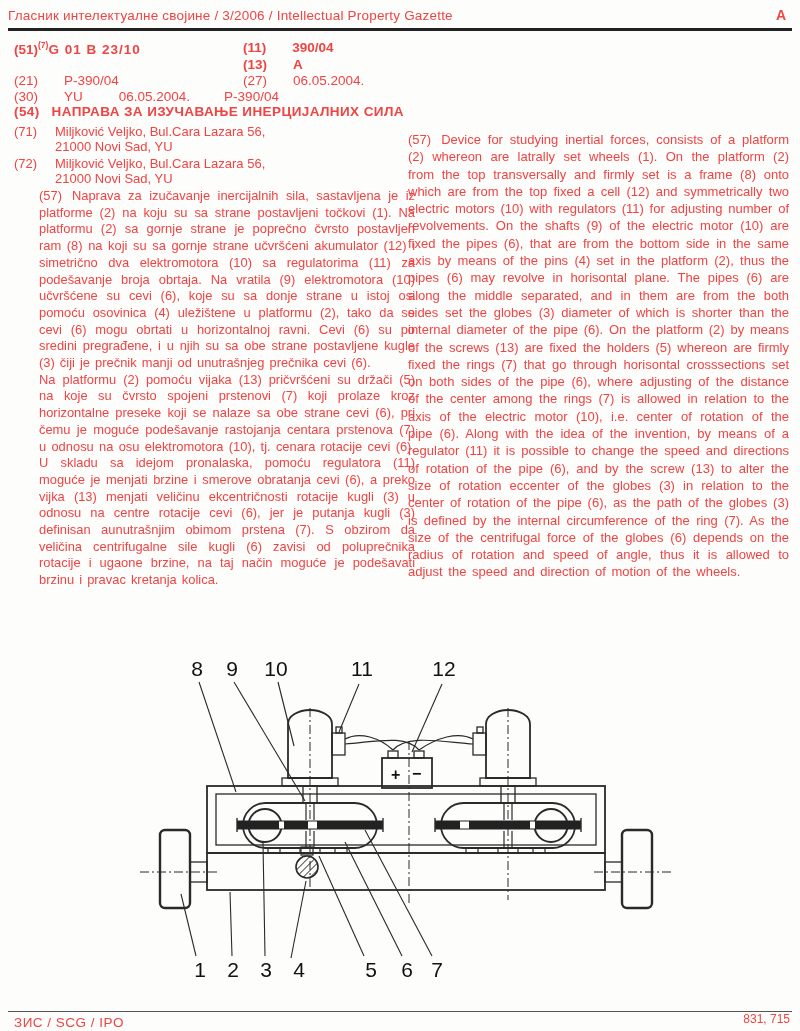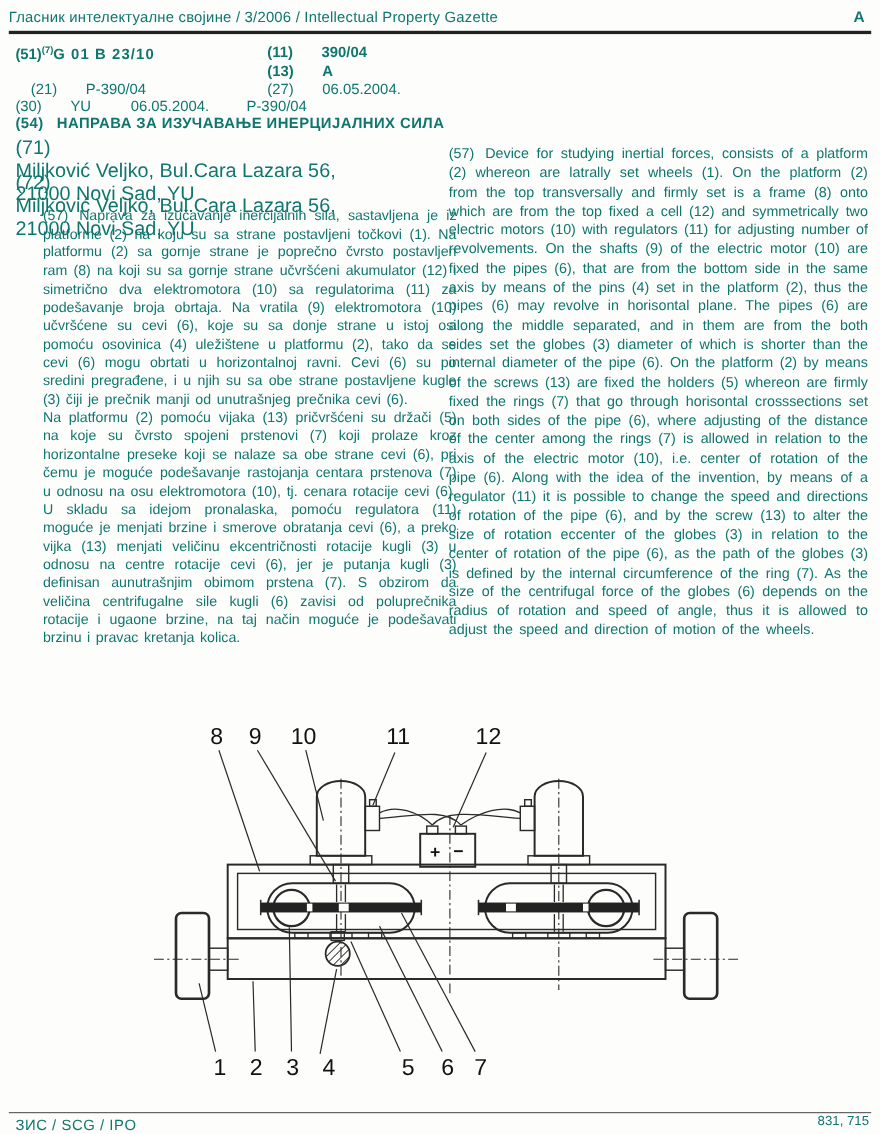--- a/index.html
+++ b/index.html
@@ -1,31 +1,31 @@
 <!DOCTYPE html>
 <html><head>
 <meta charset="utf-8">
 <style>
   html,body{margin:0;padding:0;background:#e8e8e8;}
   .page{
     position:relative;width:800px;height:1031px;margin:0 auto;
-    background:#fdfdfc;color:#0f766e;overflow:hidden;
+    background:#fdfdfc;color:#ef4444;overflow:hidden;
     font-family:"Liberation Sans",sans-serif;
   }
   
   .header-row{position:absolute;top:7px;left:8px;width:784px;display:flex;justify-content:space-between;align-items:baseline;}
   .header-title{font-size:13.5px;letter-spacing:0.2px;}
   .header-letter{font-size:14px;font-weight:bold;padding-right:6px;}
   .header-rule{position:absolute;top:28px;left:8px;width:784px;height:3px;background:#222;}
   
   .abs{position:absolute;}
   .b{font-weight:bold;}
   .biblio{font-size:13.5px;white-space:nowrap;}
   .biblio sup{font-size:8.5px;vertical-align:super;}
-  .inid-row{display:flex;font-size:18px;flex-direction:column;}
+  .inid-row{display:flex;font-size:13px;}
   .inid-label{width:41px;flex:none;}
   .sp1{margin-right:26px;}
   .sp2{margin-right:26px;}
   
   .para{font-size:12.9px;line-height:16.7px;text-align:justify;word-spacing:1.5px;margin-left:25px;}
   .para-en{font-size:13px;line-height:17.3px;text-align:justify;word-spacing:2px;}
   .inid-inline{padding-right:10px;}
   .title-en{font-size:13.5px;letter-spacing:0.4px;word-spacing:3px;white-space:nowrap;}
   
   .figure-wrap{position:absolute;left:60px;top:646px;width:690px;height:348px;}
@@ -43,21 +43,21 @@
 
   <div class="header-row">
     <span class="header-title">Гласник интелектуалне својине / 3/2006 / Intellectual Property Gazette</span>
     <span class="header-letter">A</span>
   </div>
   <div class="header-rule"></div>
 
   <div class="abs biblio b" style="top:40px;left:14px;"><span>(51)</span><sup>(7)</sup><span style="letter-spacing:1px;">G 01 B 23/10</span></div>
   <div class="abs biblio b" style="top:40px;left:243px;"><span class="sp1">(11)</span><span>390/04</span></div>
   <div class="abs biblio b" style="top:57px;left:243px;"><span class="sp1">(13)</span><span>A</span></div>
-  <div class="abs biblio" style="top:73px;left:28px;"><span class="sp2">(21)</span><span>P-390/04</span></div>
+  <div class="abs biblio" style="top:73px;left:14px;"><span class="sp2">(21)</span><span>P-390/04</span></div>
   <div class="abs biblio" style="top:73px;left:243px;"><span class="sp2">(27)</span><span>06.05.2004.</span></div>
   <div class="abs biblio" style="top:89px;left:14px;"><span class="sp2">(30)</span><span style="margin-right:36px;">YU</span><span style="margin-right:34px;">06.05.2004.</span><span>P-390/04</span></div>
   <div class="abs biblio b" style="top:104px;left:14px;letter-spacing:0.4px;"><span style="margin-right:12px;">(54)</span><span>НАПРАВА ЗА ИЗУЧАВАЊЕ ИНЕРЦИЈАЛНИХ СИЛА</span></div>
 
   <div class="abs inid-row" style="top:124px;left:14px;width:376px;">
     <span class="inid-label">(71)</span>
     <span><span>Miljković Veljko, Bul.Cara Lazara 56,</span><br><span>21000 Novi Sad, YU</span></span>
   </div>
   <div class="abs inid-row" style="top:156px;left:14px;width:376px;">
     <span class="inid-label">(72)</span>

